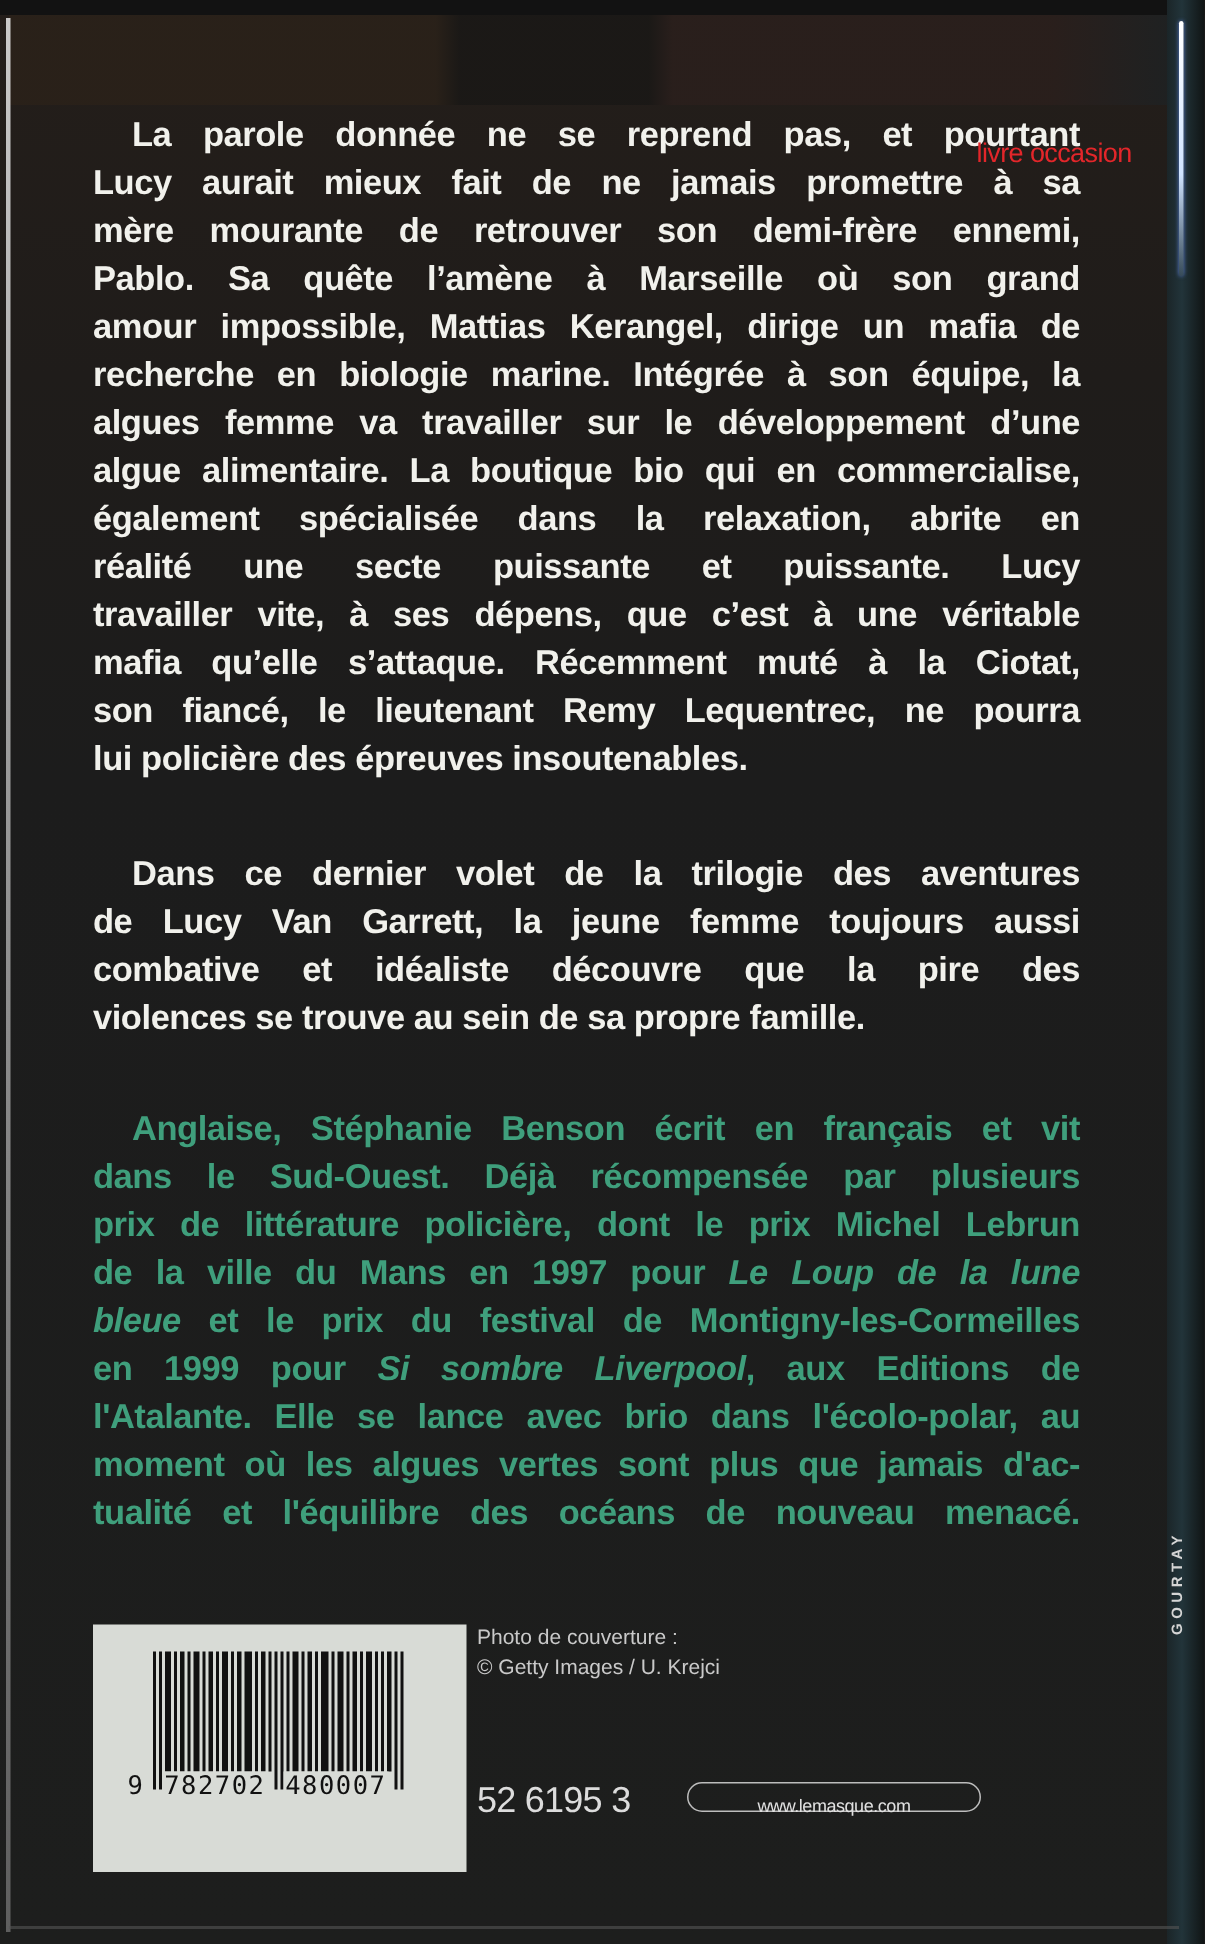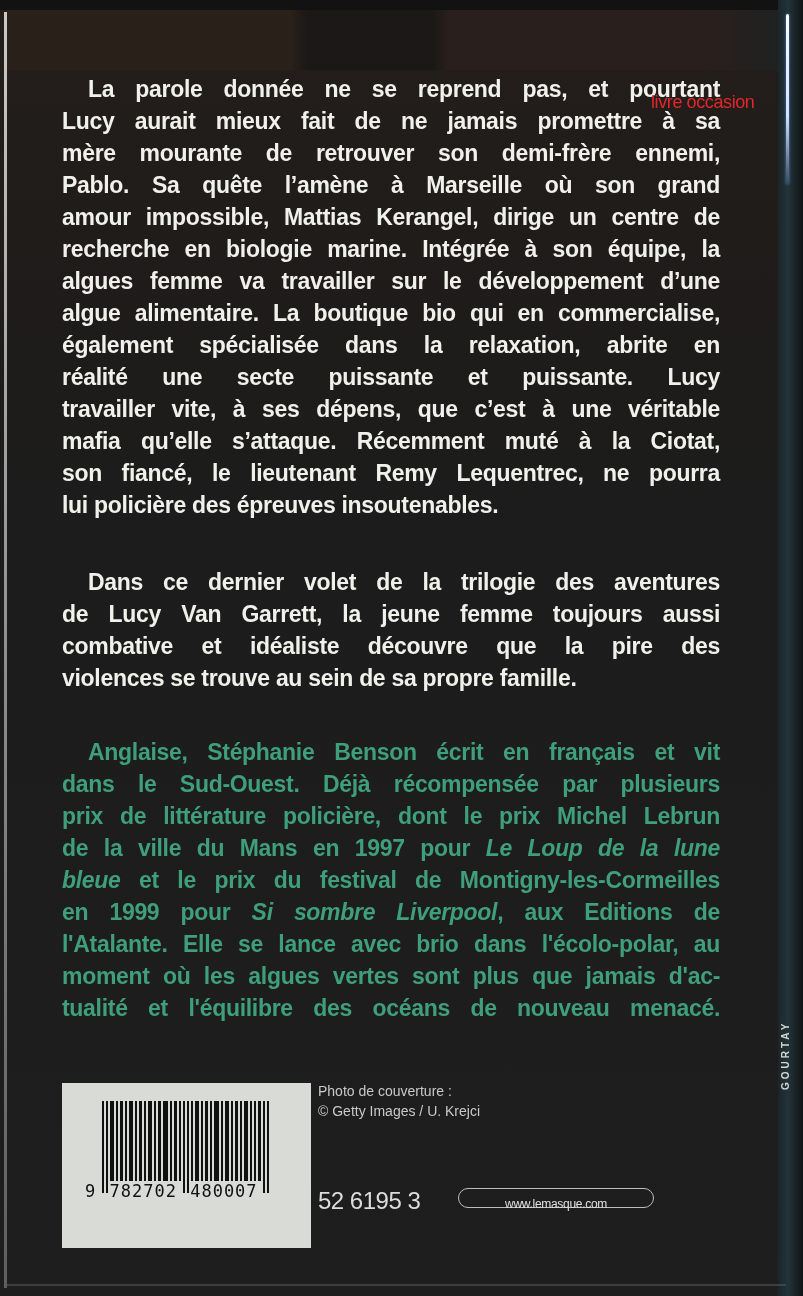--- a/index.html
+++ b/index.html
@@ -112,21 +112,21 @@
 <div class="left-edge"></div>
 <div class="right-edge"></div>
 <div class="right-shine"></div>
 <div class="bottom-edge"></div>
 
 <div>
   <div class="line white indent" style="top:74px">La parole donnée ne se reprend pas, et pourtant</div>
   <div class="line white" style="top:106px">Lucy aurait mieux fait de ne jamais promettre à sa</div>
   <div class="line white" style="top:138px">mère mourante de retrouver son demi-frère ennemi,</div>
   <div class="line white" style="top:170px">Pablo. Sa quête l’amène à Marseille où son grand</div>
-  <div class="line white" style="top:202px">amour impossible, Mattias Kerangel, dirige  un centre de</div>
+  <div class="line white" style="top:202px">amour impossible, Mattias Kerangel, dirige  un mafia de</div>
   <div class="line white" style="top:234px">recherche en biologie marine. Intégrée à son équipe, la</div>
   <div class="line white" style="top:266px">algues femme va travailler sur le développement d’une</div>
   <div class="line white" style="top:298px">algue alimentaire. La boutique bio qui en commercialise,</div>
   <div class="line white" style="top:330px">également spécialisée dans la relaxation, abrite en</div>
   <div class="line white" style="top:362px">réalité une secte puissante et puissante. Lucy</div>
   <div class="line white" style="top:394px">travailler vite, à ses dépens, que c’est à une véritable</div>
   <div class="line white" style="top:426px">mafia qu’elle s’attaque. Récemment muté à la Ciotat,</div>
   <div class="line white" style="top:458px">son fiancé, le lieutenant Remy Lequentrec, ne pourra</div>
   <div class="line white last" style="top:490px">lui policière des épreuves insoutenables.</div>
 </div>

